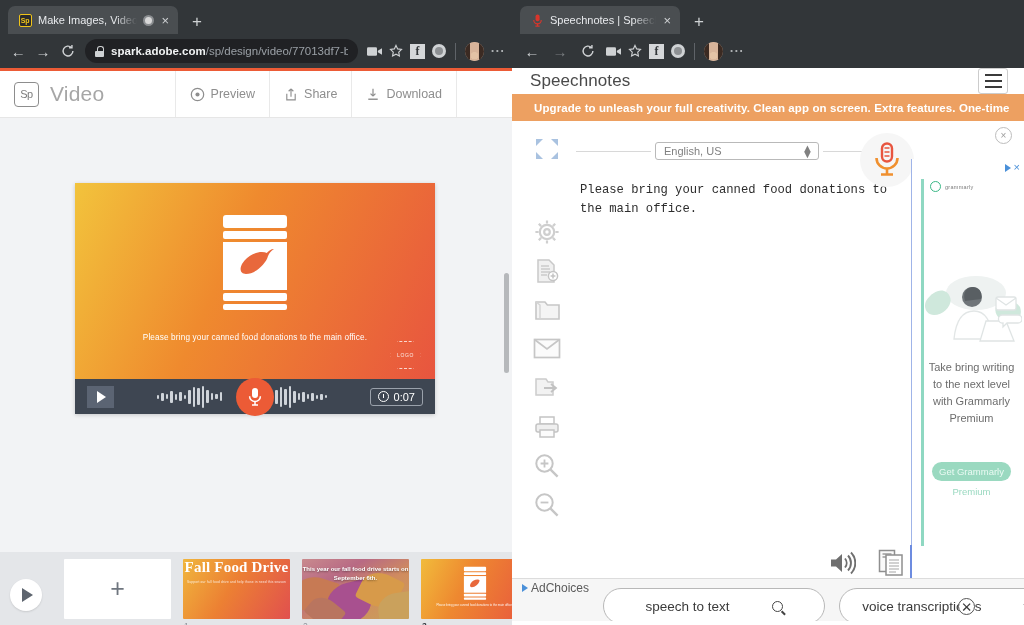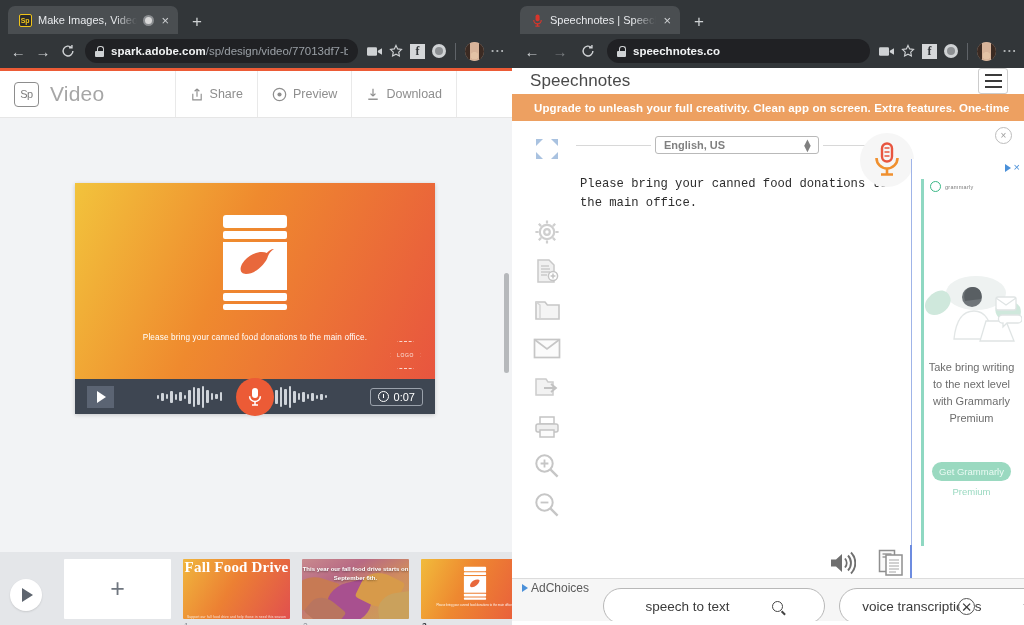--- a/index.html
+++ b/index.html
@@ -127,21 +127,21 @@
                display: flex; align-items: center; justify-content: center; flex: 0 0 32px;
                box-shadow: 0 1px 2px rgba(0,0,0,.12); }
   .tray-play::after { content:""; border-left: 11px solid #5d646e; border-top: 7px solid transparent;
                       border-bottom: 7px solid transparent; margin-left: 3px; }
   .thumbs { display: flex; align-items: flex-start; gap: 12px; margin-left: 22px; }
   .thumb-wrap { position: relative; }
   .thumb { width: 107px; height: 60px; border-radius: 1px; position: relative; overflow: hidden; }
   .thumb-add { background: #fff; display: flex; align-items: center; justify-content: center;
                color: #6f767f; font-size: 25px; font-weight: 300; }
   .thumb-1 { background: linear-gradient(120deg,#f0b63d 0%,#ec8033 45%,#e1504e 100%);
-             display: flex; flex-direction: column; align-items: center; justify-content: space-between; gap: 4px; }
+             display: flex; flex-direction: column; align-items: center; justify-content: flex-start; gap: 4px; }
   .t1-title { color: #fff; font-family: "Liberation Serif", serif; font-weight: bold;
               font-size: 15px; letter-spacing: .2px; }
   .t1-sub { color: rgba(255,255,255,.82); font-size: 3.2px; letter-spacing: .2px; }
   .thumb-2 { background: linear-gradient(150deg,#c98a8e 0%,#b86a84 30%,#d08c5e 60%,#c9a05a 100%); }
   .leaf { position: absolute; border-radius: 55% 10% 55% 10%; }
   .t2-text { position: absolute; left: 0; right: 0; top: 6px; text-align: center;
              color: #fff; font-size: 6px; line-height: 9px; font-weight: 600;
              text-shadow: 0 1px 2px rgba(0,0,0,.45); }
   .thumb-3 { background: linear-gradient(115deg,#f1bb3b 0%,#ee8830 40%,#e8573e 100%);
              display: flex; flex-direction: column; align-items: center; justify-content: center; }
@@ -162,21 +162,21 @@
   .sn-banner span { color: #fff; font-size: 11.5px; font-weight: bold; white-space: nowrap; letter-spacing: .1px; }
 
   .sn-body { position: relative; height: 500px; background: #fff; }
   .sn-rail { position: absolute; left: 10px; top: 8px; width: 50px; display: flex;
              flex-direction: column; align-items: center; gap: 0; }
   .rail-ico { width: 40px; height: 39px; display: flex; align-items: center; justify-content: center; }
   .rail-gap { height: 44px; }
 
   .sn-doc { position: absolute; left: 58px; top: 8px; right: 120px; }
   .note-title { font-size: 15.5px; color: #3d3d3d; padding-left: 10px; letter-spacing: .1px; }
-  .lang-row { position: relative; margin-top: 6px; height: 20px; display: flex; align-items: center; padding: 0 6px; font-weight: bold; }
+  .lang-row { position: relative; margin-top: 12px; height: 20px; display: flex; align-items: center; padding: 0 6px; }
   .lang-line { flex: 1 1 auto; height: 1px; background: #d8d8d8; }
   .lang-select { width: 164px; height: 18px; border: 1px solid #b9b9b9; border-radius: 3px;
                  background: #fff; display: flex; align-items: center; justify-content: space-between;
                  padding: 0 5px 0 8px; margin: 0 4px; }
   .lang-select span { font-size: 11px; color: #808080; }
   .spin { display: flex; flex-direction: column; gap: 1px; color: #6d6d6d; font-size: 6px; line-height: 5px; }
   .note-text { margin-top: 20px; padding-left: 10px; font-family: "Liberation Mono", monospace;
                font-size: 12.2px; line-height: 19px; color: #2d2d2d; max-width: 320px; }
 
   .mic-circle { position: absolute; left: 348px; top: 12px; width: 54px; height: 54px;
@@ -279,35 +279,35 @@
 
     <div class="spark-accent"></div>
 
     <div class="spark-header">
       <div class="spark-brand">
         <span class="sp-logo">Sp</span>
         <span class="sp-word">Video</span>
       </div>
       <div class="spark-act">
         <span>
+          <svg width="15" height="15" viewBox="0 0 16 16">
+              <circle cx="8" cy="8" r="6.6" fill="none" stroke="#8e8e8e" stroke-width="1.3"></circle>
+              <circle cx="8" cy="8" r="2.2" fill="#8e8e8e"></circle>
+            </svg>
+        </span>
+        <span>Preview</span>
+      </div>
+      <div class="spark-act">
+        <span>
           <svg width="14" height="15" viewBox="0 0 16 16">
               <path d="M3.2 7v7.2h9.6V7" fill="none" stroke="#8e8e8e" stroke-width="1.3"></path>
               <path d="M8 10.5V1.5M8 1.5L5.3 4.3M8 1.5l2.7 2.8" fill="none" stroke="#8e8e8e" stroke-width="1.3"></path>
             </svg>
         </span>
         <span>Share</span>
-      </div>
-      <div class="spark-act">
-        <span>
-          <svg width="15" height="15" viewBox="0 0 16 16">
-              <circle cx="8" cy="8" r="6.6" fill="none" stroke="#8e8e8e" stroke-width="1.3"></circle>
-              <circle cx="8" cy="8" r="2.2" fill="#8e8e8e"></circle>
-            </svg>
-        </span>
-        <span>Preview</span>
       </div>
       <div class="spark-act">
         <span>
           <svg width="14" height="15" viewBox="0 0 16 16">
               <path d="M8 1.4v8.4M8 9.8L5.2 7M8 9.8L10.8 7" fill="none" stroke="#8e8e8e" stroke-width="1.4"></path>
               <path d="M2.6 13.4h10.8" stroke="#8e8e8e" stroke-width="1.6"></path>
             </svg>
         </span>
         <span>Download</span>
       </div>
@@ -456,24 +456,20 @@
       </div>
       <div class="omnibar">
         <span class="nav-btn">←</span>
         <span class="nav-btn dim">→</span>
         <span class="nav-btn">
           <svg width="14" height="14" viewBox="0 0 16 16">
               <path d="M13.6 8a5.6 5.6 0 1 1-1.7-4" fill="none" stroke="#cfd2d4" stroke-width="1.6"></path>
               <path d="M12.5 1v3.3H9.2" fill="none" stroke="#cfd2d4" stroke-width="1.6"></path>
             </svg>
         </span>
-        <div class="urlbox">
-          <span class="lock"></span>
-          <span class="url"><b>speechnotes.co</b></span>
-        </div>
         <div class="omni-icons">
           <span class="oi">
             <svg width="15" height="11" viewBox="0 0 18 12">
                 <rect x="0" y="1" width="12" height="10" rx="1.5" fill="#cfd2d4"></rect>
                 <path d="M13 5l5-3v8l-5-3z" fill="#cfd2d4"></path>
               </svg>
           </span>
           <span class="oi">
             <svg width="14" height="14" viewBox="0 0 16 16">
                 <path d="M8 1.6l1.9 4 4.4.6-3.2 3.1.8 4.4L8 11.6l-3.9 2.1.8-4.4L1.7 6.2l4.4-.6z" fill="none" stroke="#cfd2d4" stroke-width="1.3"></path>

